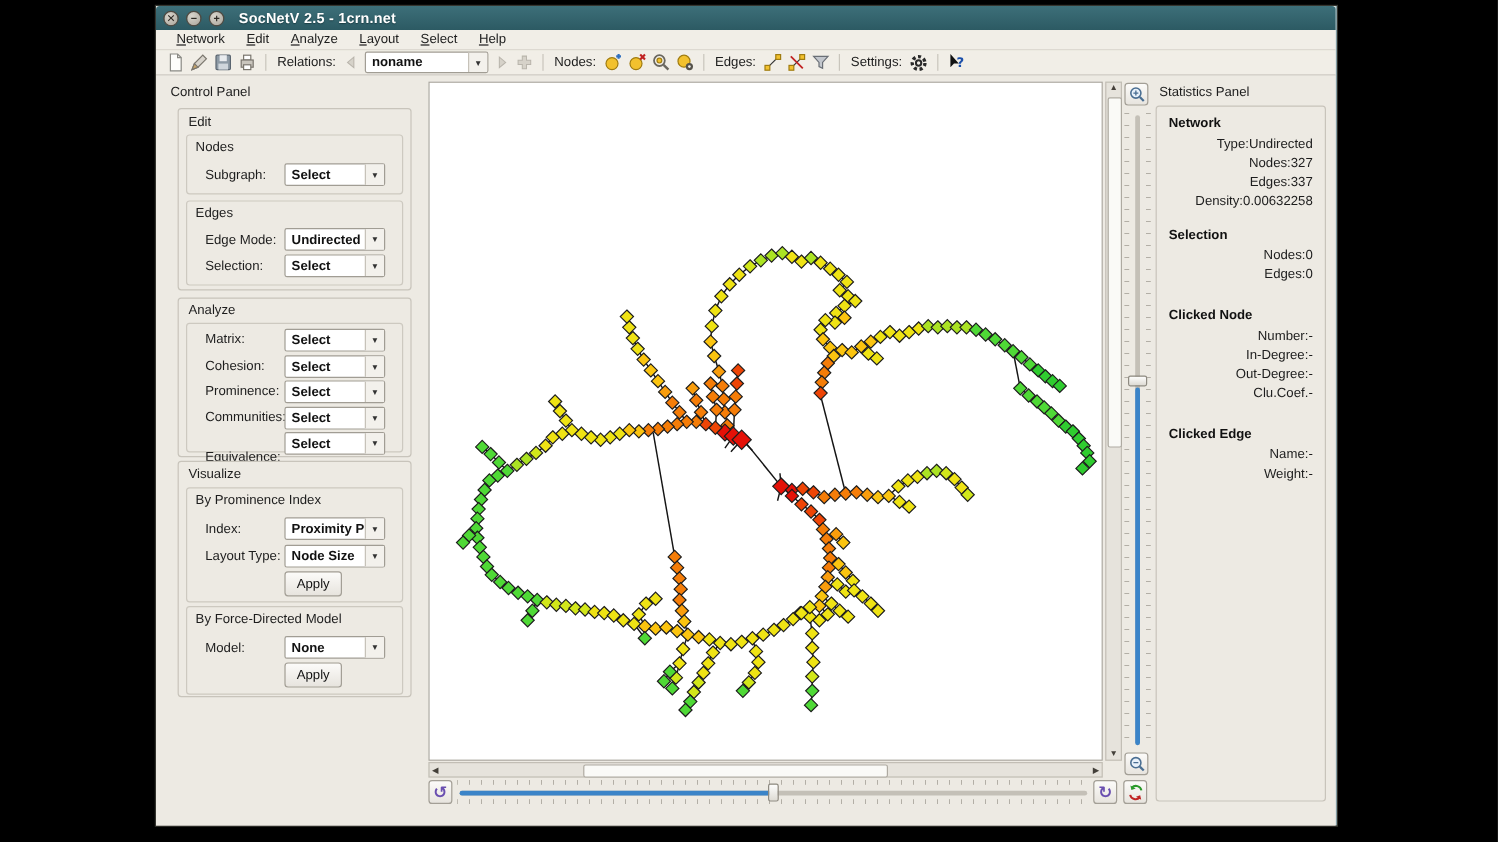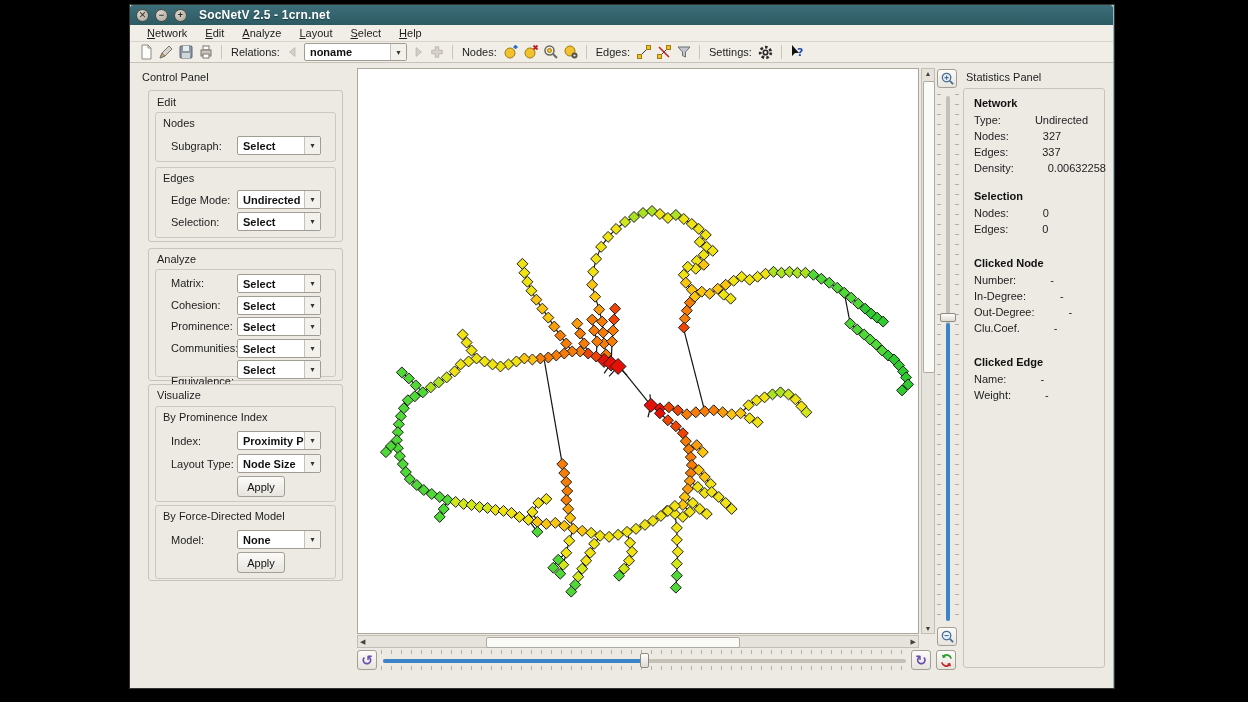--- a/index.html
+++ b/index.html
@@ -70,21 +70,21 @@
   #rot-track{position:absolute;left:2px;top:9px;height:4px;width:523px;background:#c4c0b7;border-radius:2px;}
   #rot-fill{position:absolute;left:2px;top:9px;height:4px;background:#3b84c8;border-radius:2px;}
   #rot-handle{position:absolute;top:3px;width:9px;height:15px;background:linear-gradient(#fdfdfc,#dedbd4);
               border:1px solid #8e8a81;border-radius:2px;box-sizing:border-box;}
   .rot-btn{font-size:14px;font-weight:bold;color:#6a4fb0;}
   
   #stats-box{position:absolute;left:833px;top:25px;width:142px;height:580px;border:1px solid #c8c4bb;
              border-radius:3px;padding:8px 10px;box-sizing:border-box;}
   .stat-head{font-size:11px;font-weight:bold;color:#111;margin-top:14px;margin-bottom:3px;}
   .stat-head:first-child{margin-top:0;}
-  .stat-row{display:flex;justify-content:flex-start;font-size:11px;color:#1d1d1d;line-height:16px;gap:34px;}
+  .stat-row{display:flex;justify-content:flex-end;font-size:11px;color:#1d1d1d;line-height:16px;}
   .sv{text-align:right;}
 </style>
 </head>
 <body>
 
 <div id="stage">
   <div id="window">
 
     <div id="titlebar">
       <div class="winbtn">✕</div>

